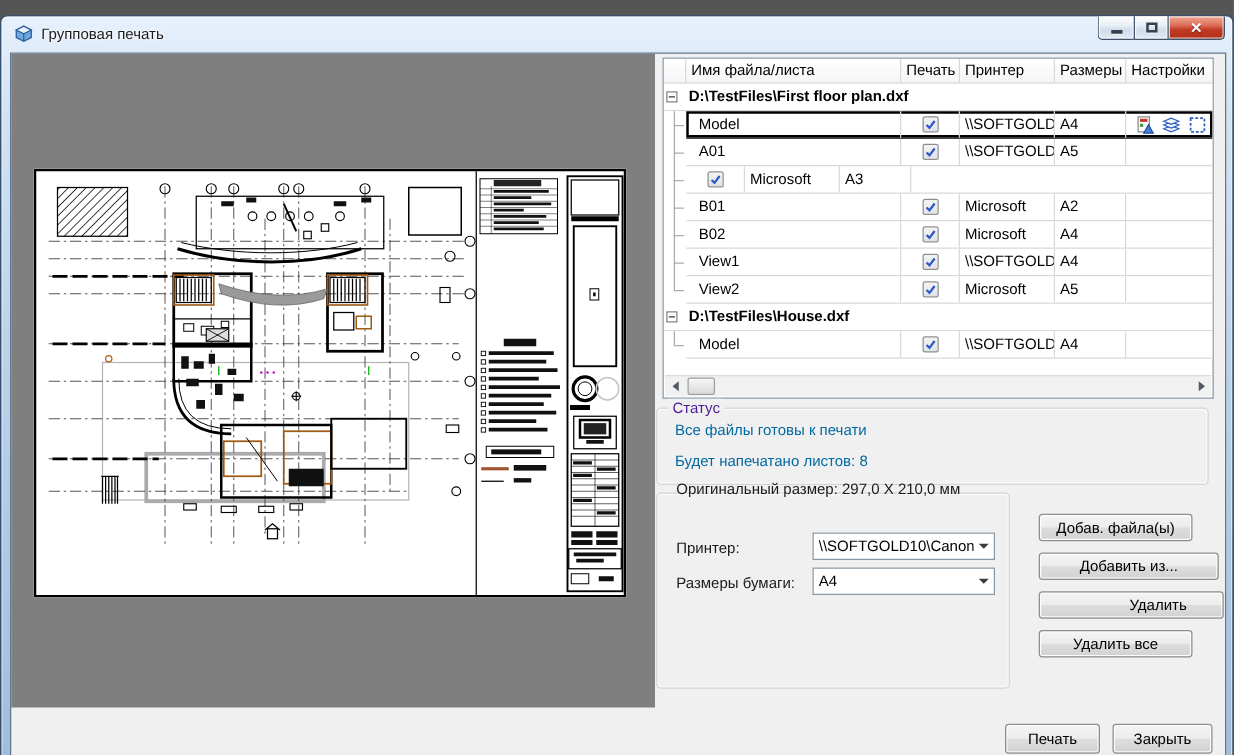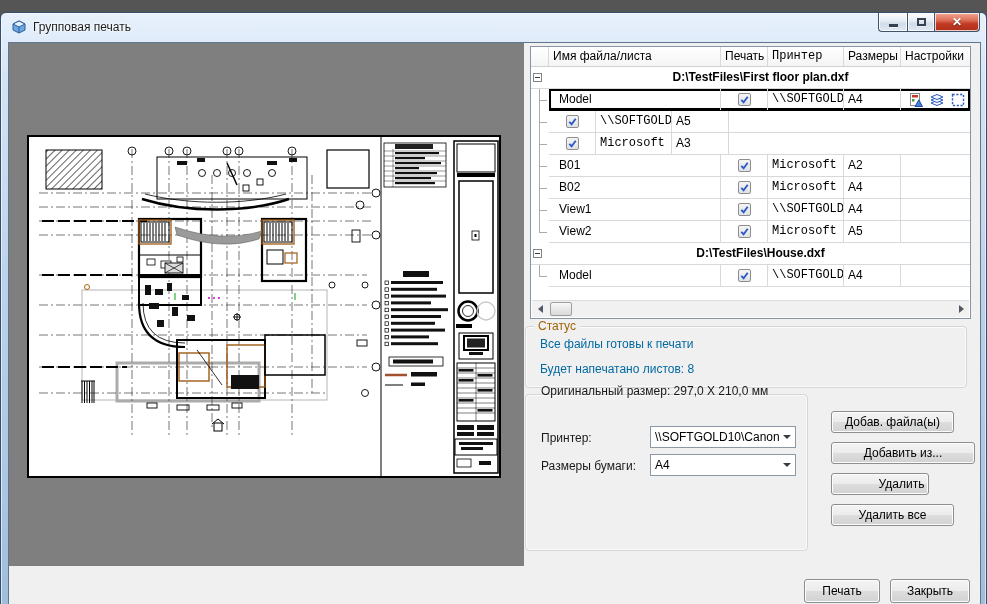--- a/index.html
+++ b/index.html
@@ -32,26 +32,26 @@
   .preview{position:absolute;left:0;top:0;width:515px;height:523px;background:#7f7f7f;overflow:hidden;}
   .sheet{position:absolute;left:18px;top:92px;width:474px;height:343px;background:#fff;}
   
   .grid{position:absolute;left:521px;top:3px;width:441px;height:273px;background:#fff;border:1px solid #8795a3;overflow:hidden;}
   .thead{display:flex;height:20px;background:linear-gradient(#ffffff,#f4f5f6);border-bottom:1px solid #cfcfcf;}
   .hcell{line-height:19px;padding-left:4px;border-right:1px solid #d9d9d9;white-space:nowrap;overflow:hidden;}
   .hcell:last-child{border-right:none;}
   .w-tree{width:18px;flex:none;padding-left:0;}
   .w-name{width:172px;flex:none;}
   .w-print{width:47px;flex:none;}
-  .w-printer{width:76px;flex:none;font-family:Liberation Mono, monospace;}
+  .w-printer{width:76px;flex:none;}
   .w-size{width:57px;flex:none;}
   .w-set{width:69px;flex:none;}
   .trow{display:flex;height:22px;background:#fff;}
   .trow.group{border-bottom:1px solid #d9d9d9;}
-  .gcell{flex:1;font-weight:700;line-height:21px;padding-left:2px;white-space:nowrap;overflow:hidden;text-align:center;}
+  .gcell{flex:1;font-weight:700;line-height:21px;padding-left:2px;white-space:nowrap;overflow:hidden;}
   .tree{width:18px;flex:none;position:relative;}
   .tree.mid::before{content:"";position:absolute;left:8px;top:0;bottom:0;width:1px;background:#ababab;}
   .tree.last::before{content:"";position:absolute;left:8px;top:0;height:11px;width:1px;background:#ababab;}
   .tree.mid::after,.tree.last::after{content:"";position:absolute;left:8px;top:11px;width:8px;height:1px;background:#ababab;}
   .expander{position:absolute;left:2px;top:6px;width:9px;height:9px;border:1px solid #848484;background:#fff;}
   .expander::after{content:"";position:absolute;left:1px;top:3px;width:5px;height:1px;background:#3a3a3a;}
   .rowbody{display:flex;width:421px;border-bottom:1px solid #d9d9d9;}
   .sheet-row.selected .rowbody{box-shadow:inset 0 0 0 2px #000;border-bottom-color:#000;}
   .tcell{line-height:20px;border-right:1px solid #d9d9d9;white-space:nowrap;overflow:hidden;padding-left:4px;}
   .tcell.name{padding-left:10px;}
@@ -61,21 +61,21 @@
   .checkbox svg{width:11px;height:11px;}
   .sicon{width:16px;height:16px;margin-left:5px;flex:none;}
   .hscroll{position:absolute;left:1px;right:1px;bottom:1px;height:17px;background:#f1f1f1;border-top:1px solid #dcdcdc;}
   .sb-btn{position:absolute;top:0;bottom:0;width:16px;display:flex;align-items:center;justify-content:center;}
   .sb-btn.left{left:0;} .sb-btn.right{right:0;}
   .tri-l{width:0;height:0;border-top:4px solid transparent;border-bottom:4px solid transparent;border-right:5px solid #4f5a66;}
   .tri-r{width:0;height:0;border-top:4px solid transparent;border-bottom:4px solid transparent;border-left:5px solid #4f5a66;}
   .sb-thumb{position:absolute;left:18px;top:1px;bottom:1px;width:22px;background:linear-gradient(#f8f8f8,#d9d9d9);border:1px solid #9e9e9e;border-radius:2px;}
   
   .groupbox{position:absolute;border:1px solid #d5d5d5;border-radius:4px;box-shadow:inset 0 0 0 1px #fbfbfb;}
-  .gb-title{position:absolute;top:-8px;left:8px;background:#f0f0f0;padding:0 4px;color:#a16207;}
+  .gb-title{position:absolute;top:-8px;left:8px;background:#f0f0f0;padding:0 4px;color:#4c1d95;}
   .statusline{position:absolute;left:14px;color:#0369a1;white-space:nowrap;}
   .lbl{position:absolute;color:#1a1a1a;white-space:nowrap;}
   
   .combo{position:absolute;height:22px;background:#fff;border:1px solid #8b98a5;display:flex;align-items:center;}
   .combo .val{flex:1;padding-left:4px;white-space:nowrap;overflow:hidden;}
   .combo .arrow{width:16px;flex:none;display:flex;align-items:center;justify-content:center;}
   .tri-d{width:0;height:0;border-left:4px solid transparent;border-right:4px solid transparent;border-top:4px solid #3c3c3c;}
   
   .btn{position:absolute;border:1px solid #8e8e8e;border-radius:3px;color:#000;
     background:linear-gradient(#f4f4f4,#ececec 48%,#ddddde 52%,#d1d2d3);
@@ -432,20 +432,21 @@
                 </svg>
                 <svg class="sicon" viewBox="0 0 16 16">
                   <rect x="2.5" y="2.5" width="11" height="11" fill="none" stroke="#2b5cc0" stroke-width="1.4" stroke-dasharray="2.2 1.6"></rect>
                 </svg>
               </div>
             </div>
           </div>
           <div class="trow sheet-row">
             <div class="tree mid"></div>
             <div class="rowbody">
+              <div class="tcell name w-name">A01</div>
               <div class="tcell print w-print">
                 <div class="checkbox">
                   <svg viewBox="0 0 12 12">
                     <path d="M2.5 6.5 L5 9 L9.5 3" fill="none" stroke="#2d58c8" stroke-width="2"></path>
                   </svg>
                 </div>
               </div>
               <div class="tcell w-printer">\\SOFTGOLD</div>
               <div class="tcell w-size">A5</div>
               <div class="tcell settings w-set"></div>
@@ -582,20 +583,20 @@
     <div class="lbl" style="left:532px;top:416px;">Размеры бумаги:</div>
     <div class="combo" style="left:641px;top:411px;width:146px;">
       <span class="val">A4</span>
       <span class="arrow">
           <span class="tri-d"></span>
         </span>
     </div>
 
     <div class="btn" style="left:822px;top:368px;width:123px;height:22px;">Добав. файла(ы)</div>
     <div class="btn" style="left:822px;top:399px;width:144px;height:22px;">Добавить из...</div>
-    <div class="btn" style="left:822px;top:430px;width:98px;height:22px;padding-left:43px;">Удалить</div>
+    <div class="btn" style="left:822px;top:430px;width:148px;height:22px;padding-left:43px;">Удалить</div>
     <div class="btn" style="left:822px;top:461px;width:123px;height:22px;">Удалить все</div>
 
     <div class="btn" style="left:795px;top:536px;width:76px;height:24px;">Печать</div>
     <div class="btn" style="left:881px;top:536px;width:80px;height:24px;">Закрыть</div>
 
   </div>
 </div>
 
 </body></html>

